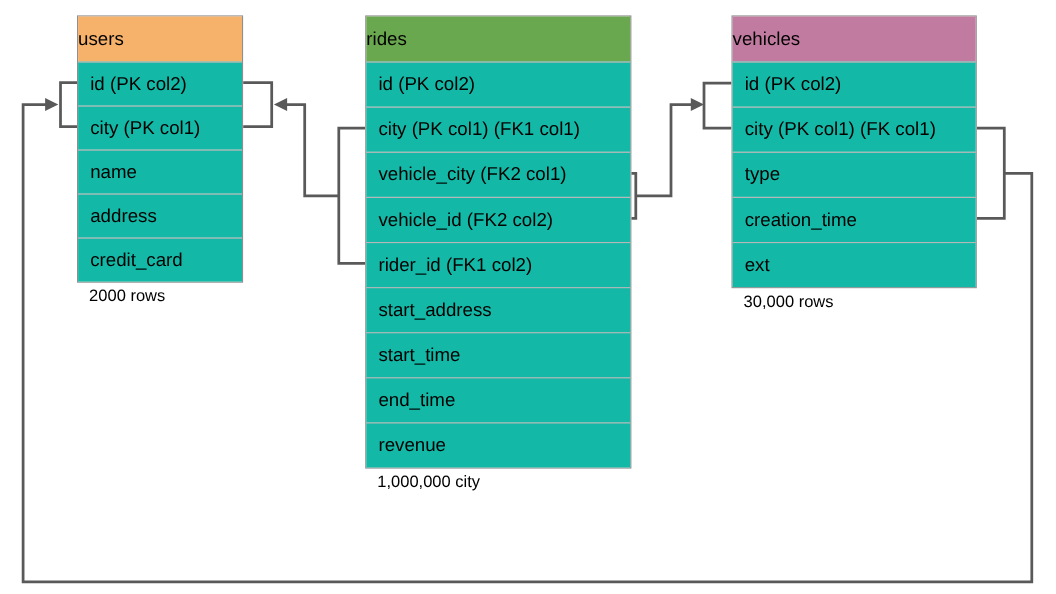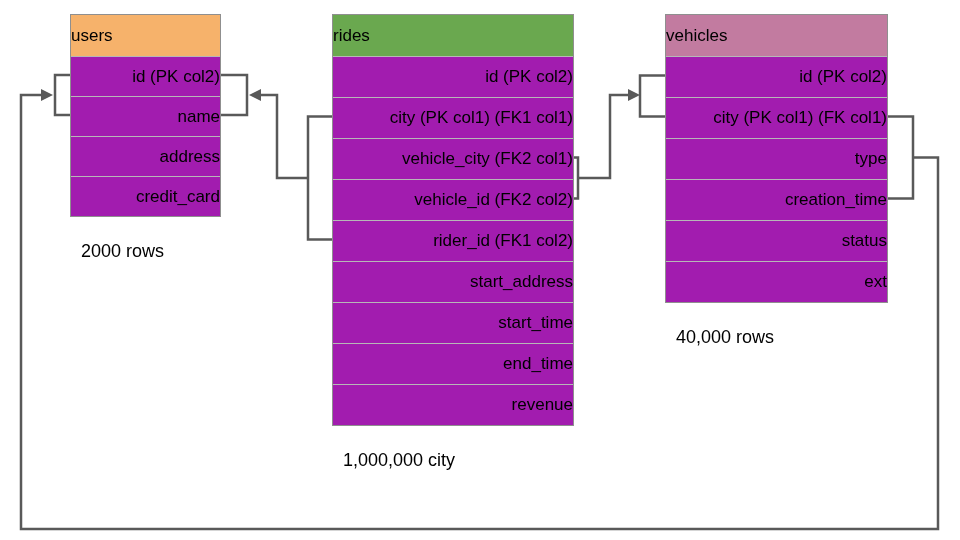--- a/index.html
+++ b/index.html
@@ -5,23 +5,23 @@
   html,body{margin:0;padding:0;background:#ffffff;}
   body{font-family:"Liberation Sans",sans-serif;color:#000;}
   .canvas{position:relative;width:960px;height:540px;background:#ffffff;overflow:hidden;}
   svg.connectors{position:absolute;left:0;top:0;}
   .conn{fill:none;stroke:#595959;stroke-width:2.5;}
   .twrap{position:absolute;}
   .tbl{border:1px solid #8f8f8f;background:#fff;box-sizing:border-box;}
   .thead{height:41px;display:flex;align-items:center;
          font-size:17px;box-sizing:border-box;}
   .trow{height:var(--rh,41px);display:flex;align-items:center;padding-left:11px;
-        font-size:17px;border-top:1px solid #b7b7b7;box-sizing:border-box;background:#a21caf;justify-content:flex-end;}
+        font-size:17px;border-top:1px solid #b7b7b7;box-sizing:border-box;background:#14b8a6;}
   .trow span{white-space:nowrap;}
-  .caption{margin-top:24px;padding-left:11px;font-size:18px;}
+  .caption{margin-top:4px;padding-left:11px;font-size:15px;}
 </style>
 </head>
 <body>
 
 <div class="canvas">
 
   <svg class="connectors" width="960" height="540">
 
     <g>
       <path class="conn" d="M 221 75 H 247 V 115 H 221" style="stroke: rgb(89, 89, 89);"></path>
@@ -44,20 +44,23 @@
       <polygon points="53,95 41,89 41,101" style="fill: rgb(89, 89, 89);"></polygon>
     </g>
   </svg>
 
   <div class="twrap" style="left:70px;top:14px;width:151px;--rh:40px;">
     <div class="tbl">
       <div class="thead" style="background: rgb(246, 178, 107);">users</div>
       <div>
           <div class="trow">
             <span>id (PK col2)</span>
+          </div>
+          <div class="trow">
+            <span>city (PK col1)</span>
           </div>
           <div class="trow">
             <span>name</span>
           </div>
           <div class="trow">
             <span>address</span>
           </div>
           <div class="trow">
             <span>credit_card</span>
           </div>
@@ -112,23 +115,20 @@
           <div class="trow">
             <span>city (PK col1) (FK col1)</span>
           </div>
           <div class="trow">
             <span>type</span>
           </div>
           <div class="trow">
             <span>creation_time</span>
           </div>
           <div class="trow">
-            <span>status</span>
-          </div>
-          <div class="trow">
             <span>ext</span>
           </div>
         </div>
     </div>
-    <div class="caption">40,000 rows</div>
+    <div class="caption">30,000 rows</div>
   </div>
 
 </div>
 
 </body></html>

